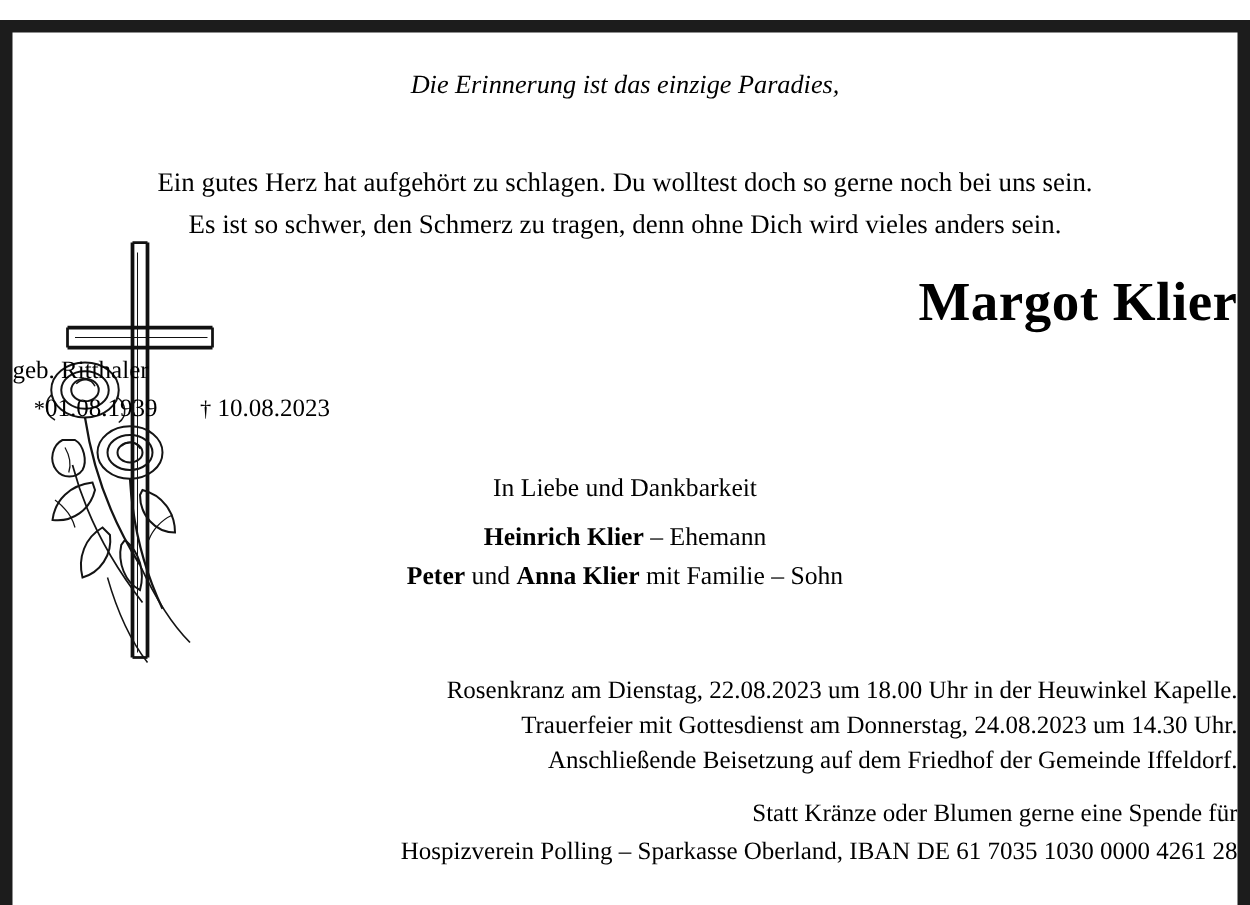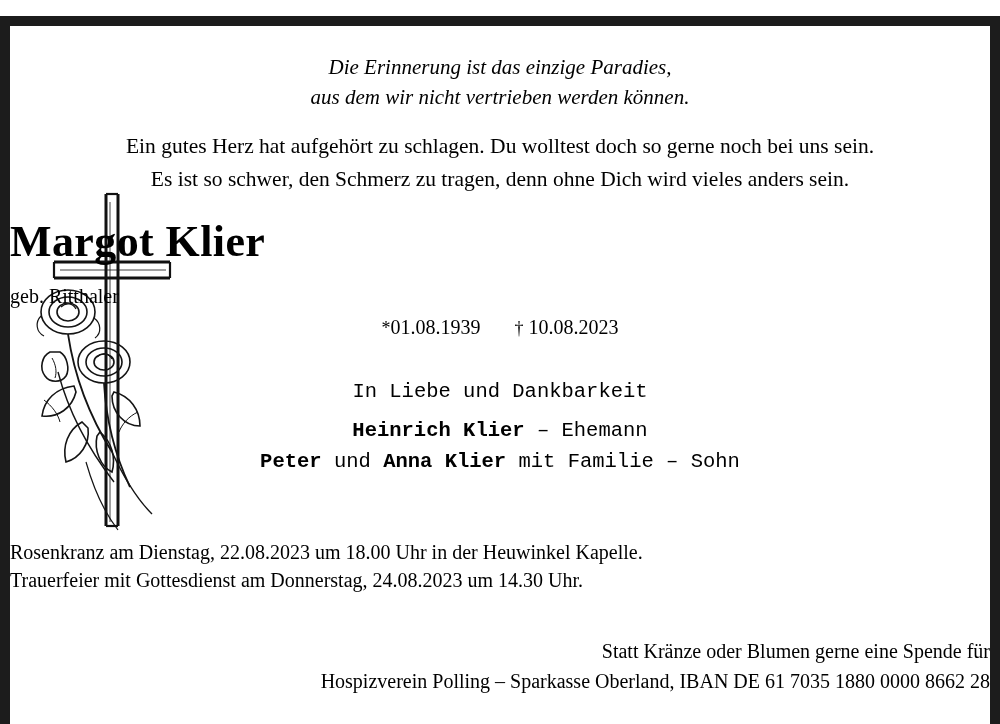--- a/index.html
+++ b/index.html
@@ -59,62 +59,61 @@
     top: 104px;
     text-align: center;
     font-size: 21.5px;
     line-height: 33px;
   }
   .name {
     position: absolute;
     left: 0;
     right: 0;
     top: 190px;
-    text-align: left;
+    text-align: right;
     font-size: 44px;
     font-weight: bold;
     letter-spacing: 0.4px;
   }
   .maiden {
     position: absolute;
     left: 0;
     right: 0;
     top: 259px;
     font-size: 20px;
   }
   .dates {
     position: absolute;
-    left: 0;
+    left: 17px;
     right: 0;
     top: 290px;
-    text-align: center;
+    text-align: left;
     font-size: 20px;
   }
   .dates .sep { display: inline-block; width: 34px; }
   .dates .sym { font-size: 18px; }
 
   .family {
     position: absolute;
     left: 0;
     right: 0;
     top: 350px;
     text-align: center;
     font-size: 20.5px;
     line-height: 31px;
-    font-family: Liberation Mono, monospace;
   }
   .family .lead { display: block; margin-bottom: 8px; }
   .family b { font-weight: bold; text-align: right; }
 
   .services {
     position: absolute;
     left: 0;
     right: 0;
     top: 512px;
-    text-align: left;
+    text-align: right;
     font-size: 20px;
     line-height: 28px;
   }
   .donations {
     position: absolute;
     left: 0;
     right: 0;
     top: 610px;
     text-align: right;
     font-size: 20px;
@@ -173,21 +172,20 @@
           <path d="M76 197 c2 36 10 70 26 104" stroke-width="1.8"></path>
           <path d="M30 186 c10 38 28 74 56 110" stroke-width="1.4"></path>
           <path d="M84 266 c12 26 24 46 40 62" stroke-width="1.4"></path>
           <path d="M58 276 c8 28 18 50 32 68" stroke-width="1.2"></path>
         </g>
       </svg>
     </div>
 
     <div class="epitaph">
       <span class="line">Die Erinnerung ist das einzige Paradies,</span>
-      <span class="line">aus dem wir nicht vertrieben werden können.</span>
     </div>
 
     <div class="intro">
       <span class="line">Ein gutes Herz hat aufgehört zu schlagen. Du wolltest doch so gerne noch bei uns sein.</span>
       <span class="line">Es ist so schwer, den Schmerz zu tragen, denn ohne Dich wird vieles anders sein.</span>
     </div>
 
     <div class="name">Margot Klier</div>
     <div class="maiden">geb. Ritthaler</div>
 
@@ -201,21 +199,22 @@
         <b>Heinrich Klier</b><span> – </span><span>Ehemann</span>
       </span>
       <span class="line">
         <b>Peter</b><span> und </span><b>Anna Klier</b><span> mit Familie – Sohn</span>
       </span>
     </div>
 
     <div class="services">
       <span class="line">Rosenkranz am Dienstag, 22.08.2023 um 18.00 Uhr in der Heuwinkel Kapelle.</span>
       <span class="line">Trauerfeier mit Gottesdienst am Donnerstag, 24.08.2023 um 14.30 Uhr.</span>
+      <span class="line">Anschließende Beisetzung auf dem Friedhof der Gemeinde Iffeldorf.</span>
     </div>
 
     <div class="donations">
       <span class="line">Statt Kränze oder Blumen gerne eine Spende für</span>
-      <span class="line">Hospizverein Polling – Sparkasse Oberland, IBAN DE 61 7035 1880 0000 8662 28</span>
+      <span class="line">Hospizverein Polling – Sparkasse Oberland, IBAN DE 61 7035 1030 0000 4261 28</span>
     </div>
 
   </div>
 </div>
 
 </body></html>

